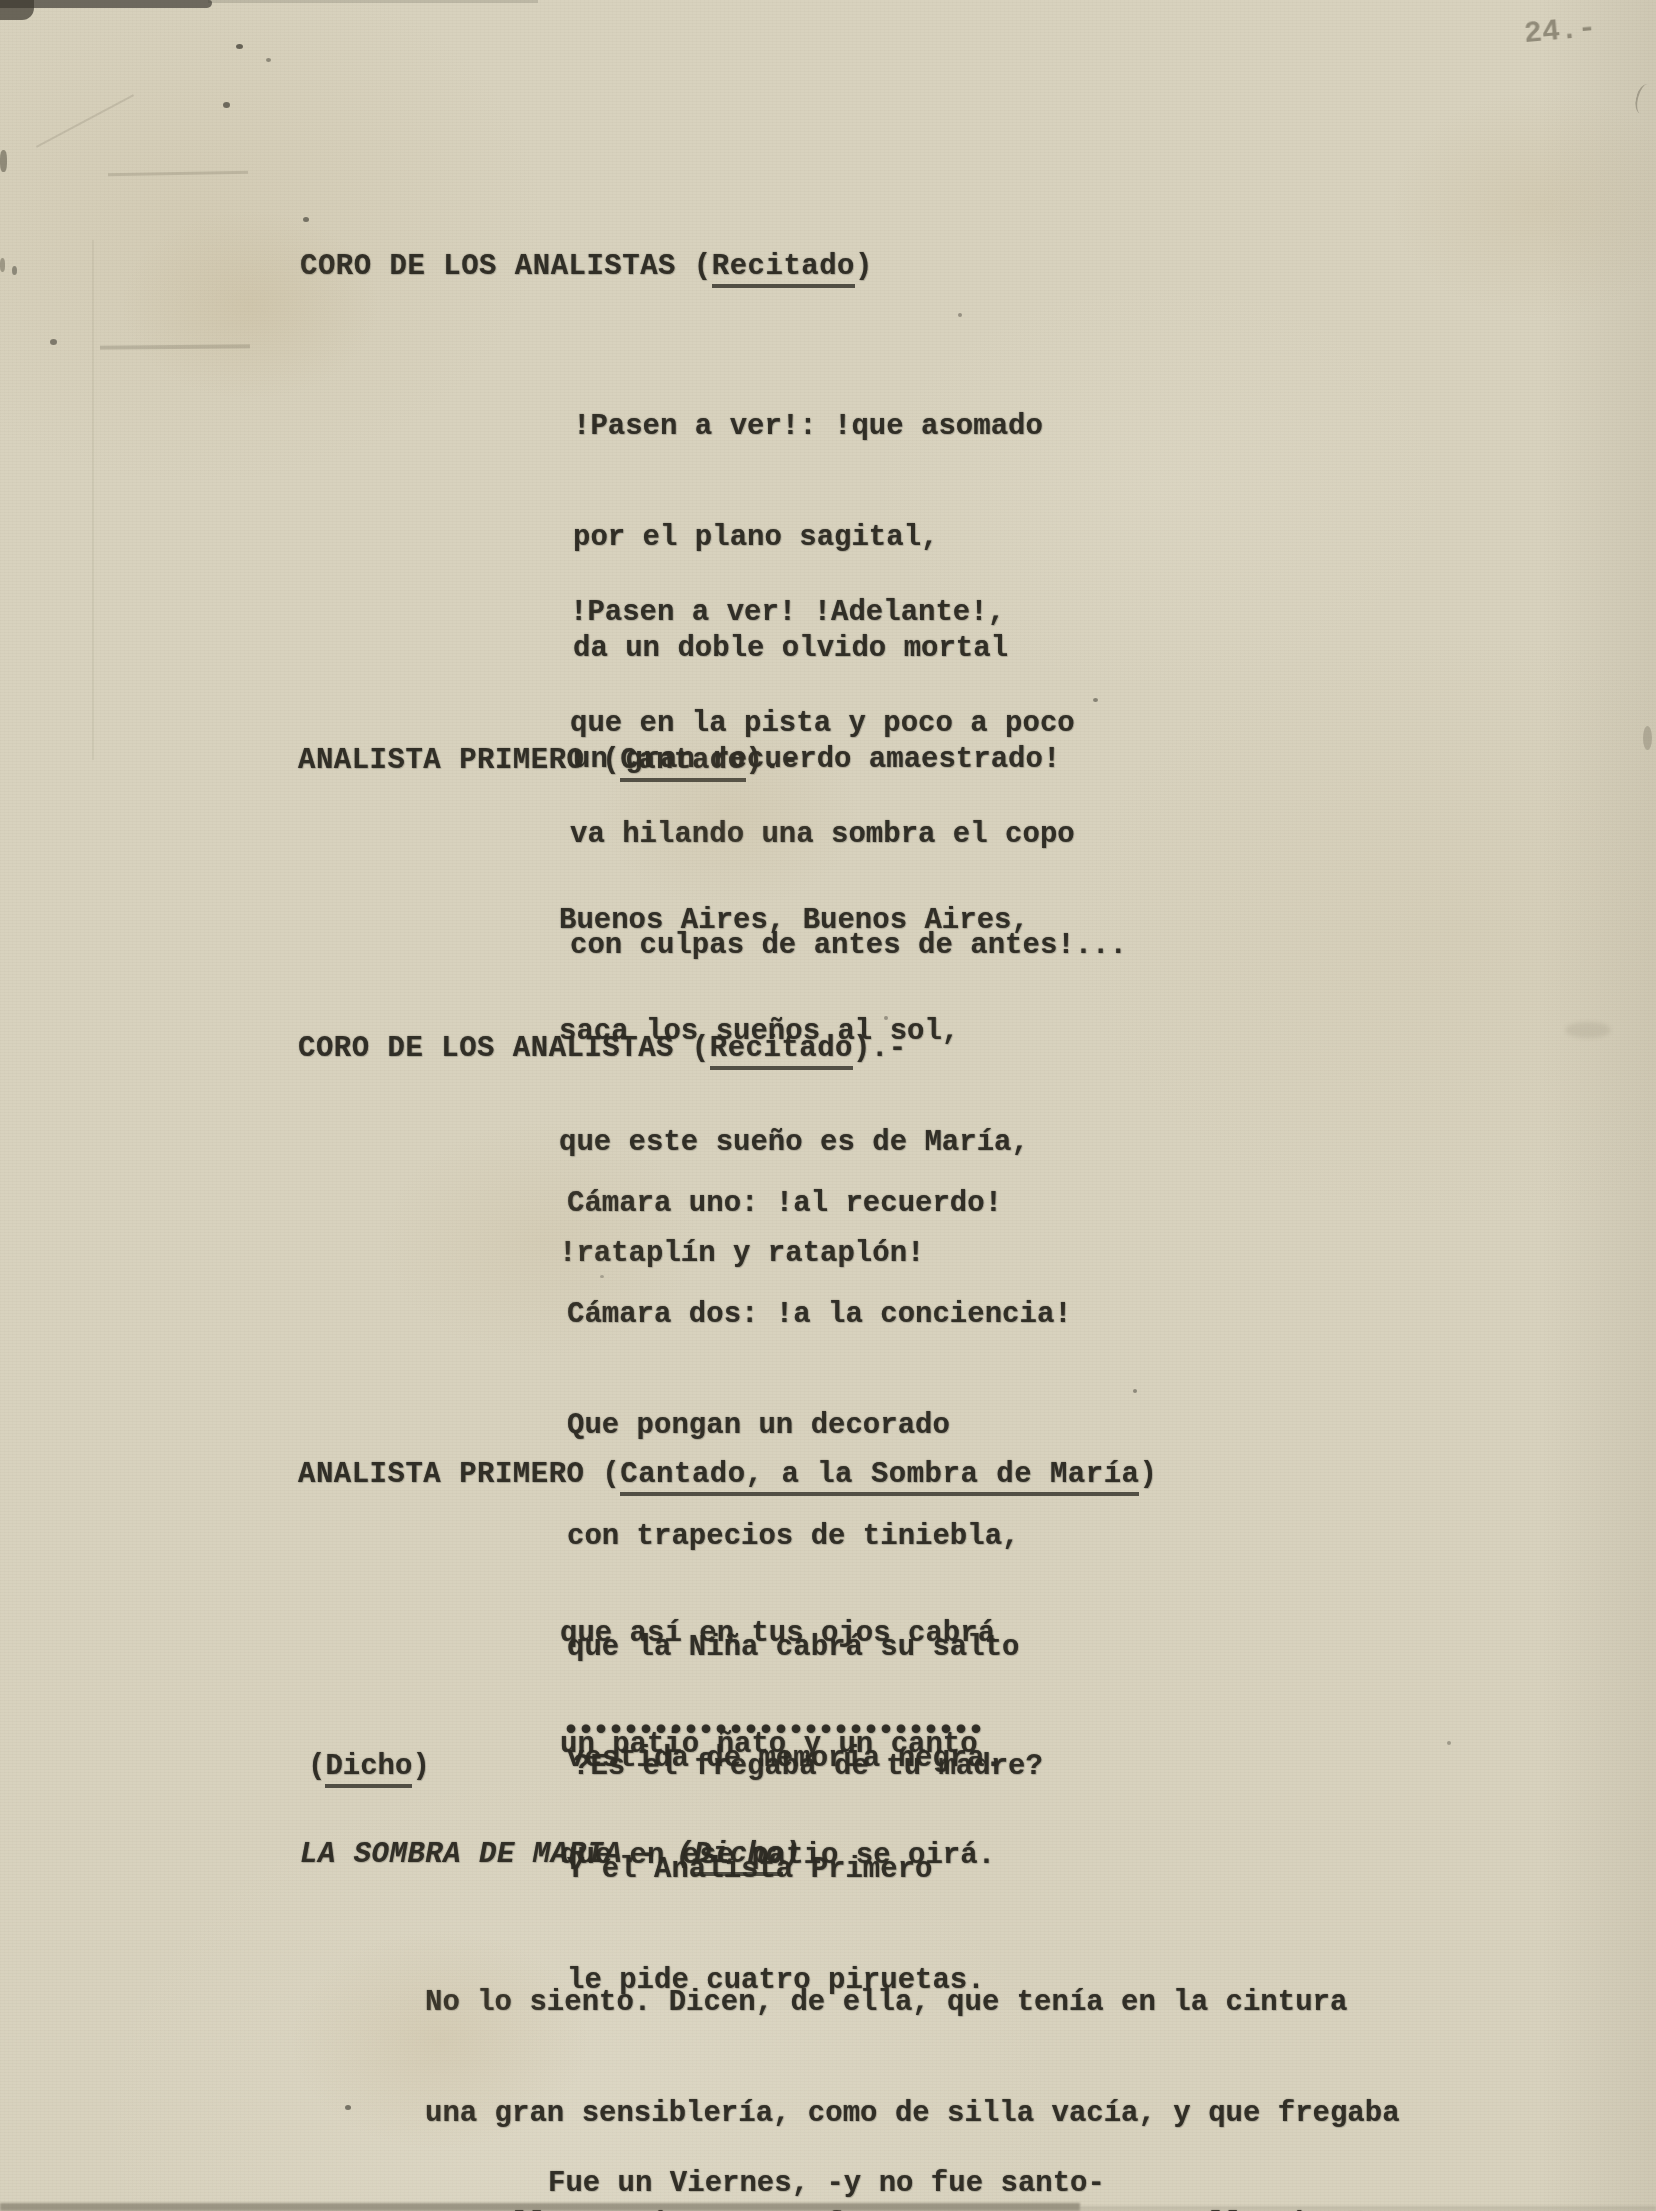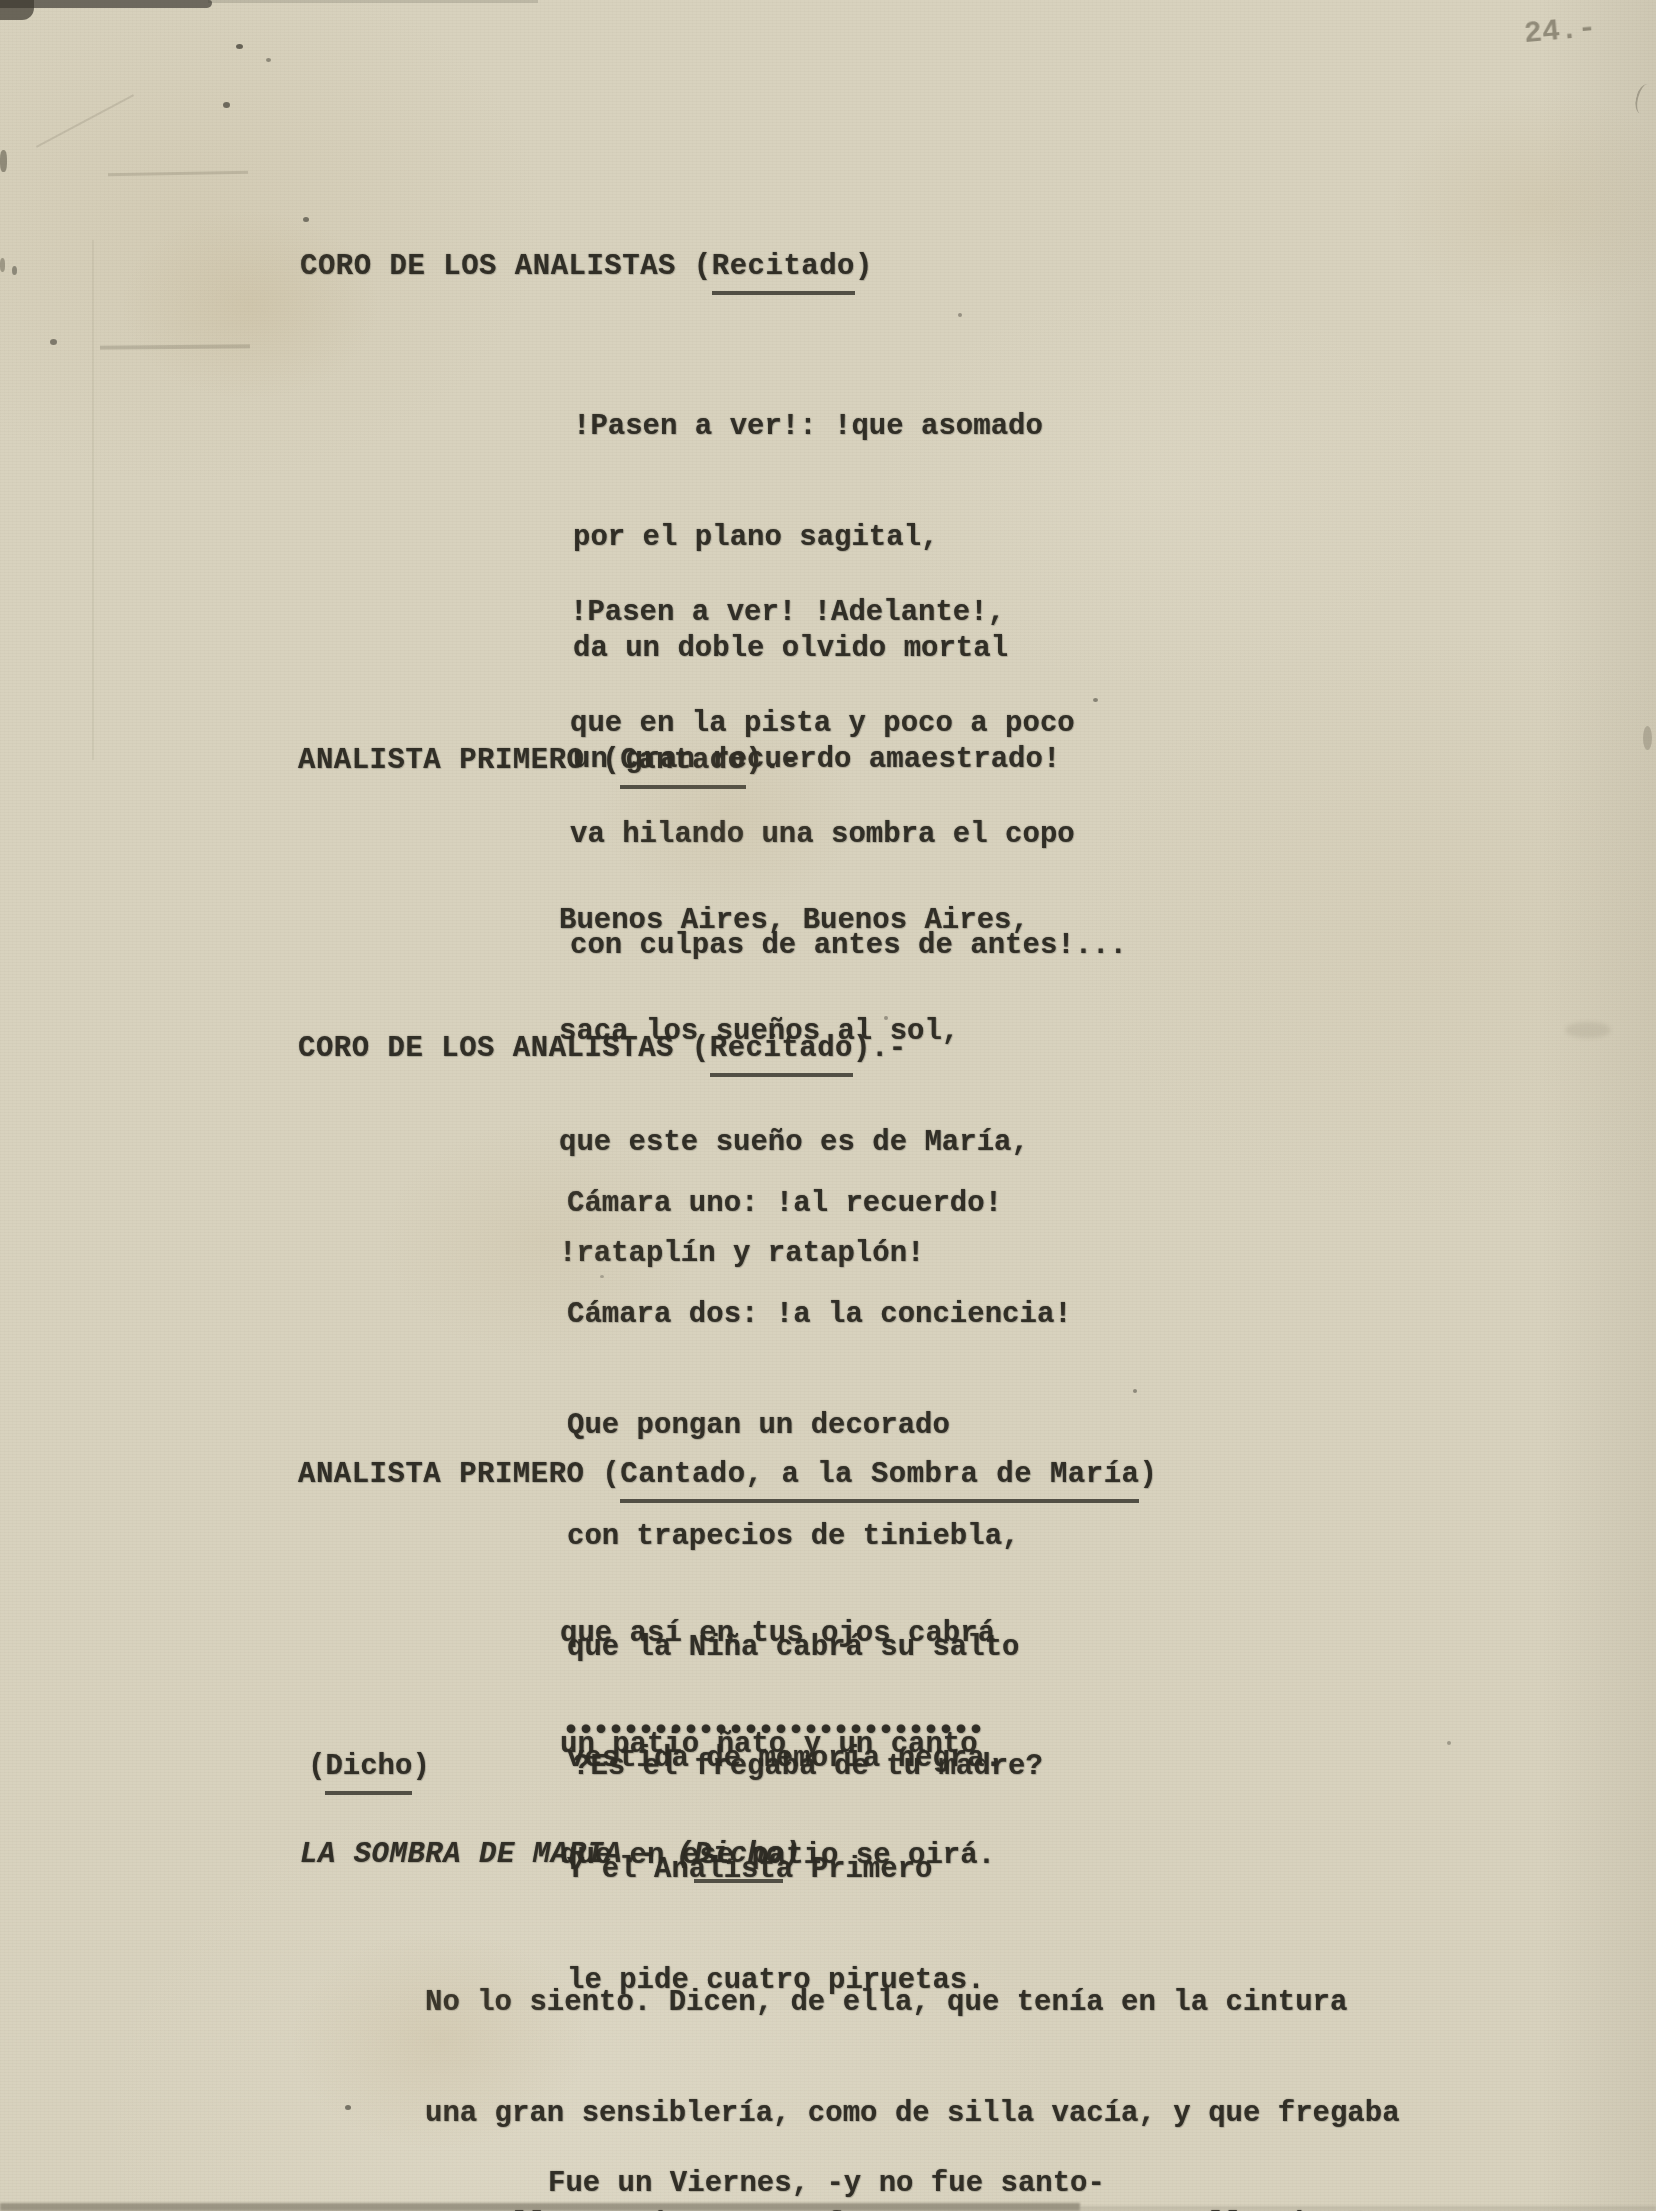--- a/index.html
+++ b/index.html
@@ -25,21 +25,21 @@
     position: absolute;
     color: rgba(44,42,35,0.92);
     font-weight: bold;
     font-size: 29px;
     white-space: pre;
     text-shadow: 0 0 1.3px rgba(44,42,35,0.65), 1px 1px 0 rgba(44,42,35,0.14);
   }
   .heading { letter-spacing: 0.5px; }
   .u {
     border-bottom: 4px solid rgba(44,42,35,0.78);
-    padding-bottom: 8px;
+    padding-bottom: 1px;
   }
   .stanza div, .prose div { line-height: 45px; }
   .tight div { line-height: 43px; }
   .dots {
     font-size: 30px;
     letter-spacing: -3px;
     line-height: 30px;
   }
   .page-number {
     position: absolute;

